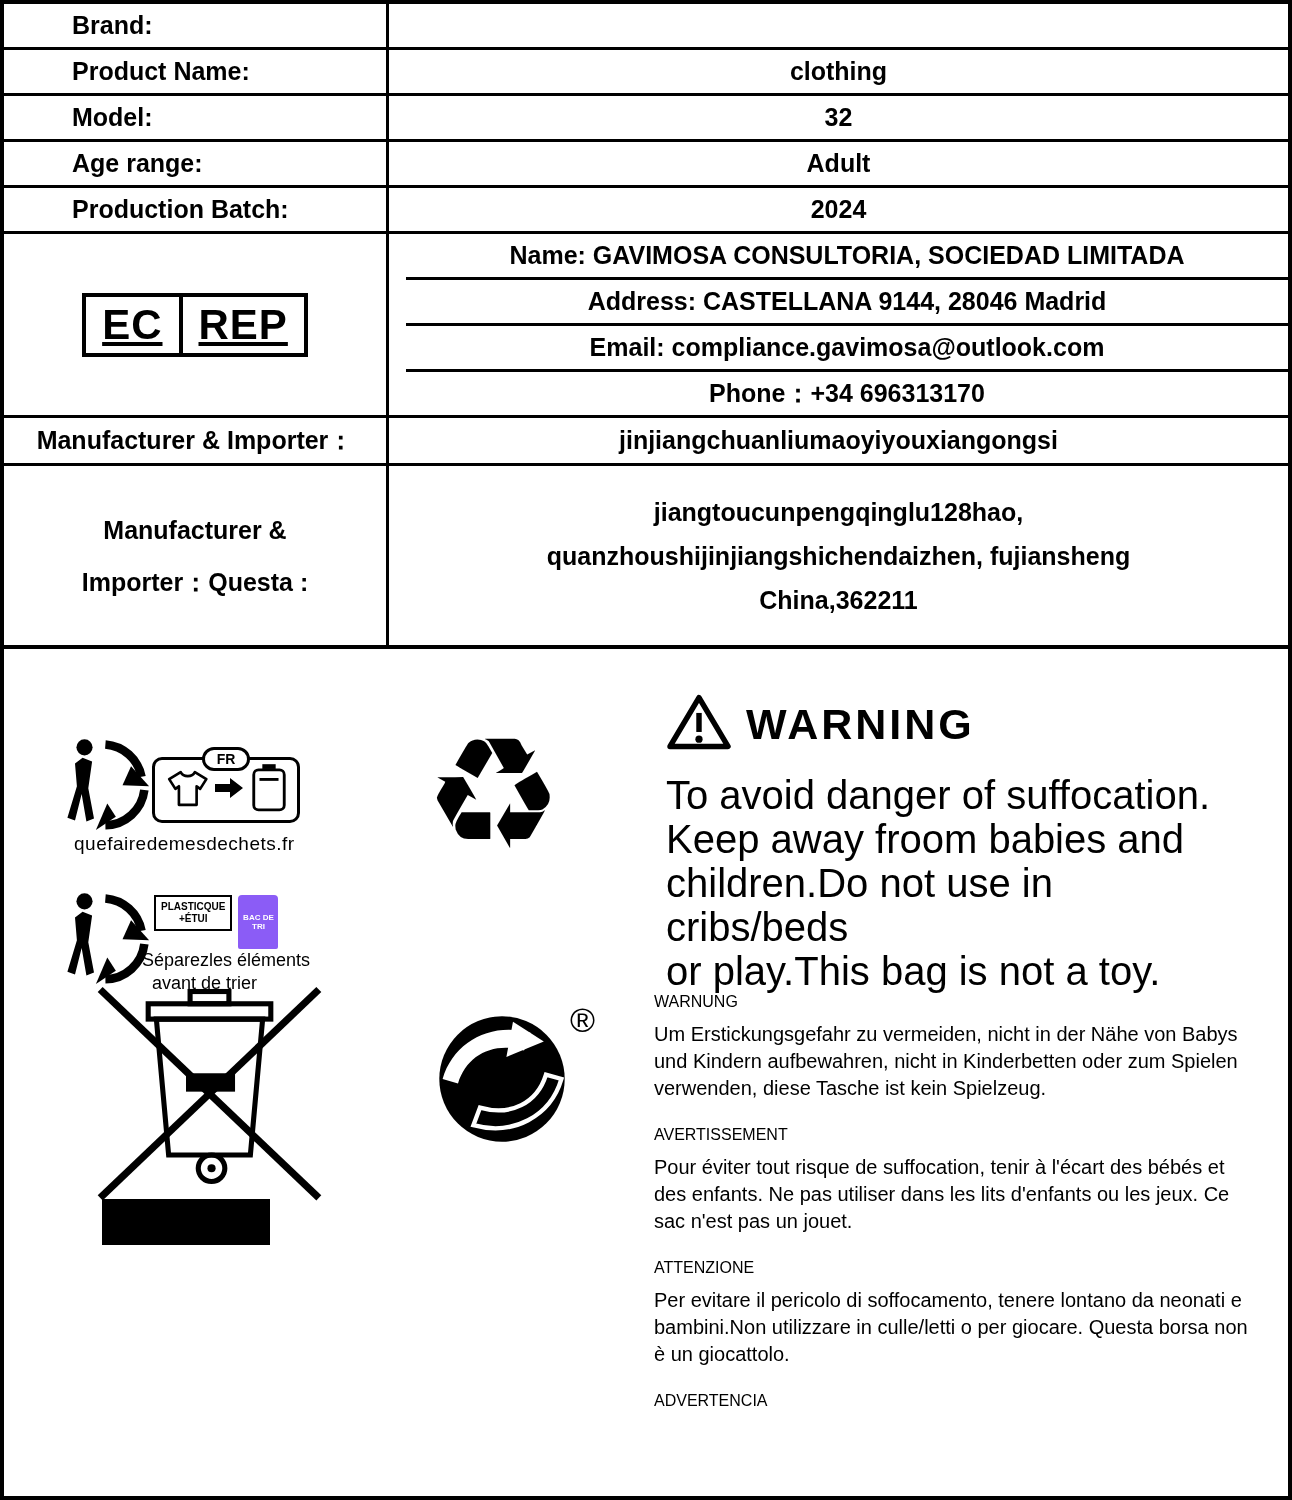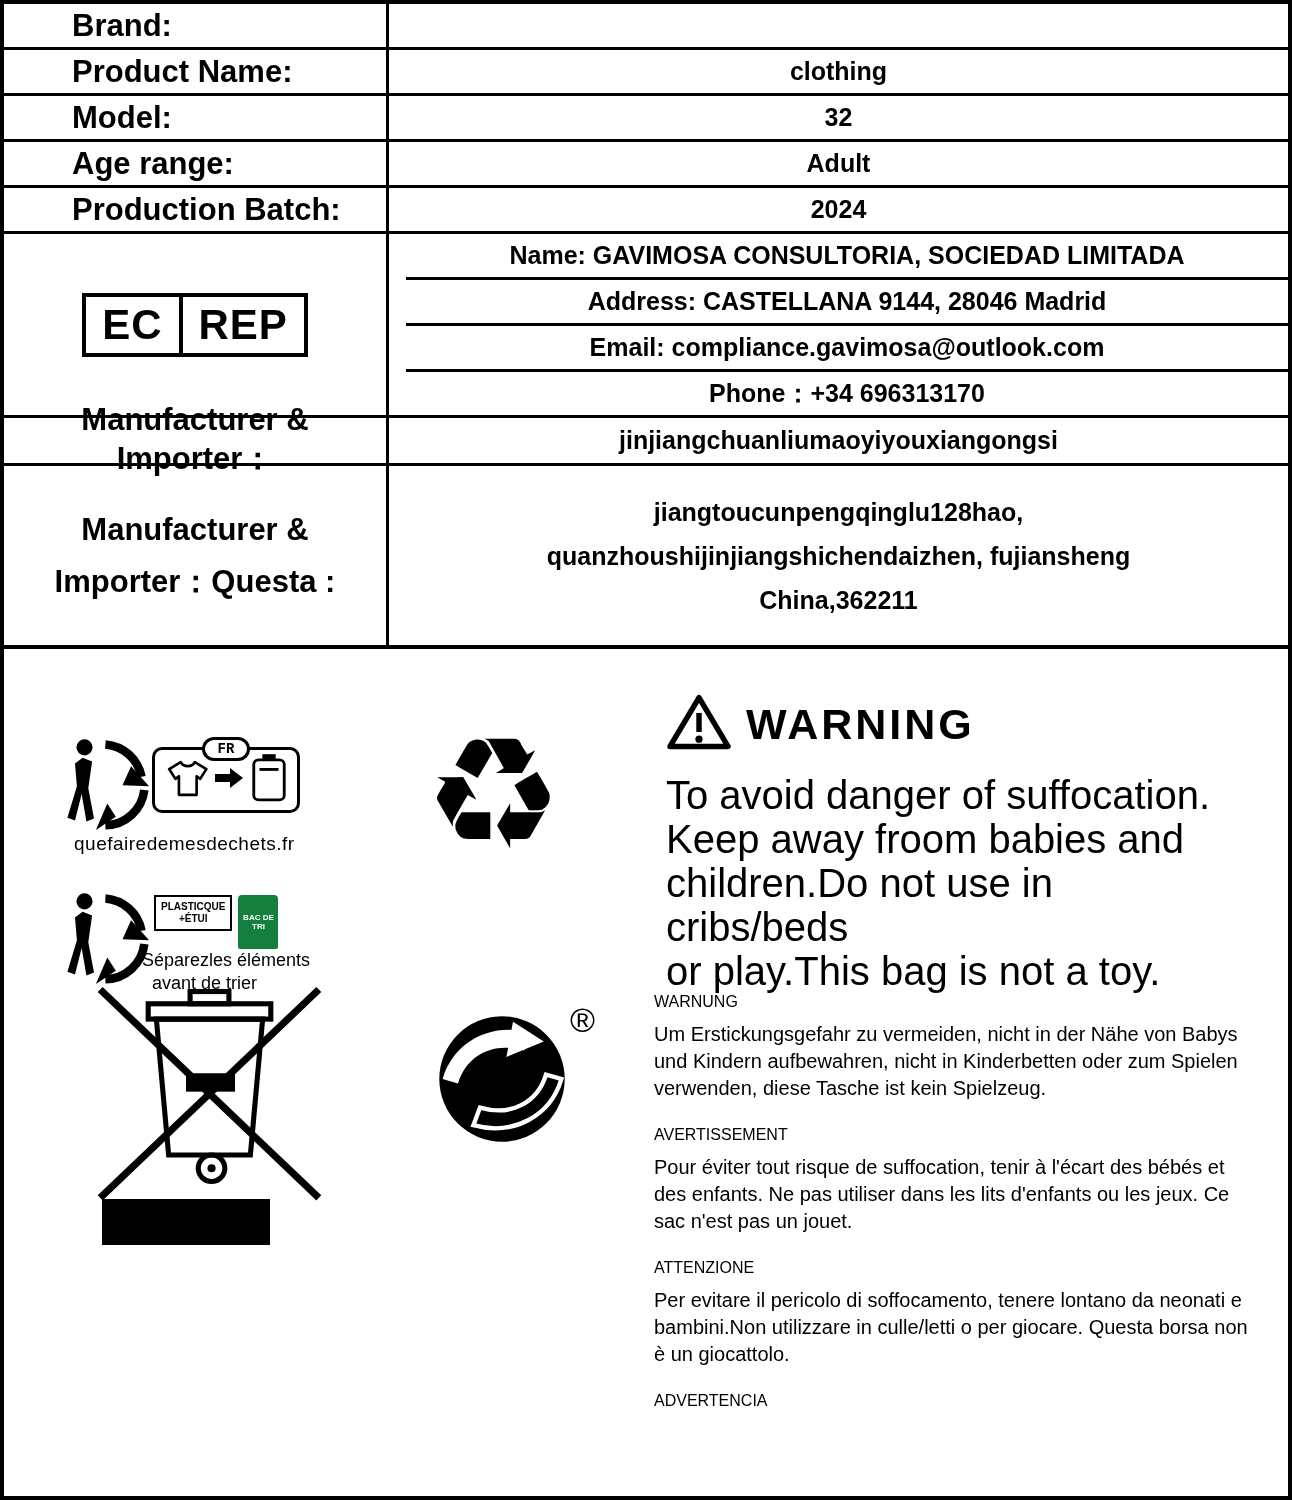--- a/index.html
+++ b/index.html
@@ -2,27 +2,27 @@
 <html><head>
 <meta charset="utf-8">
 <style>
   * { margin:0; padding:0; box-sizing:border-box; }
   body { background:#fff; font-family:"Liberation Sans", sans-serif; color:#000; }
   .page { position:relative; width:1292px; height:1500px; border:4px solid #000; background:#fff; overflow:hidden; }
 
   
   .t-row { display:flex; border-bottom:3px solid #000; }
   .t-label { width:385px; border-right:3px solid #000; display:flex; align-items:center;
-             font-weight:bold; font-size:31px; padding-left:68px; }
+             font-weight:bold; font-size:25px; padding-left:68px; }
   .t-label.centered { justify-content:center; padding-left:0; text-align:center; }
   .t-value { flex:1; display:flex; align-items:center; justify-content:center;
              font-weight:bold; font-size:25px; text-align:center; }
   .simple { height:46px; }
   .ecrep-row { height:184px; }
-  .ecrep-left { width:385px; border-right:3px solid #000; display:flex; align-items:center; justify-content:center; }
+  .ecrep-left { width:385px; border-right:3px solid #000; display:flex; align-items:center; justify-content:center;text-decoration:underline; }
   .ecrep-logo { display:flex; }
   .ecrep-box { display:flex; align-items:center; justify-content:center; border:4px solid #000;
                font-size:42px; font-weight:bold; padding:4px 16px; letter-spacing:1px; }
   .ecrep-box + .ecrep-box { margin-left:-4px; }
   .ecrep-lines { flex:1; display:flex; flex-direction:column;padding-left:17px; }
   .sub-row { height:46px; border-bottom:3px solid #000; display:flex; align-items:center; justify-content:center;
              font-weight:bold; font-size:25px; }
   .sub-row:last-child { border-bottom:none; flex:1; }
   .mfg-row { height:48px; }
   .addr-row { height:183px; border-bottom:4px solid #000; }
@@ -35,21 +35,21 @@
 
   .fr-box { width:148px; height:66px; border:3px solid #000; border-radius:10px;
             display:flex; align-items:center; justify-content:space-between; padding:4px 8px; }
   .fr-oval { position:absolute; top:-13px; left:50%; transform:translateX(-50%);
              width:48px; height:24px; border:3px solid #000; border-radius:12px; background:#fff;
              display:flex; align-items:center; justify-content:center; font-size:14px; font-weight:bold; }
   .url-text { font-size:19px; letter-spacing:0.5px; }
 
   .sort-group { display:flex; align-items:flex-start; gap:6px; }
   .sort-box { border:2px solid #000; padding:4px 5px; font-size:10px; font-weight:bold; text-align:center; line-height:12px; background:#fff; }
-  .sort-bin { width:40px; height:54px; background:#15803d; border-radius:4px 4px 2px 2px; color:#fff;
+  .sort-bin { width:40px; height:54px; background:#8b5cf6; border-radius:4px 4px 2px 2px; color:#fff;
               font-size:8px; font-weight:bold; display:flex; align-items:center; justify-content:center;
               text-align:center; line-height:9px; padding:0; }
   .separate-text { font-size:18px; line-height:23px; }
 
   .recycle-glyph { font-family:"DejaVu Sans", sans-serif; font-size:155px; line-height:1; color:#000; }
   .registered { font-size:34px; }
 
   .warn-block { width:560px; }
   .warn-title-row { display:flex; align-items:center; gap:14px; }
   .warn-title { font-size:43px; font-weight:bold; letter-spacing:3px; }
@@ -132,21 +132,21 @@
       <svg width="95" height="95" viewBox="0 0 100 100">
         <circle cx="30" cy="13" r="8.5" fill="#000"></circle>
         <path d="M28 24 L38 28 L34 56 L40 88 L32 91 L27 62 L20 90 L12 87 L22 54 L20 30 Z" fill="#000"></path>
         <path d="M52 10 A42 42 0 0 1 90 44" fill="none" stroke="#000" stroke-width="9"></path>
         <polygon points="79,33 98,54 70,53" fill="#000"></polygon>
         <path d="M93 58 A42 42 0 0 1 52 95" fill="none" stroke="#000" stroke-width="9"></path>
         <polygon points="63,86 42,100 54,72" fill="#000"></polygon>
       </svg>
     </span>
 
-    <div class="abs fr-box" style="left:148px; top:98px;font-family:Liberation Mono, monospace;">
+    <div class="abs fr-box" style="left:148px; top:108px;">
       <div class="fr-oval">FR</div>
       <span>
         <svg width="46" height="46" viewBox="0 0 52 52">
           <path d="M20 8 L7 16 L14 27 L18 24 L18 45 L38 45 L38 24 L42 27 L49 16 L36 8 C33 14 23 14 20 8 Z" fill="none" stroke="#000" stroke-width="3" stroke-linejoin="round"></path>
         </svg>
       </span>
       <span>
         <svg width="28" height="20" viewBox="0 0 28 20">
           <polygon points="0,6 15,6 15,0 28,10 15,20 15,14 0,14" fill="#000"></polygon>
         </svg>

